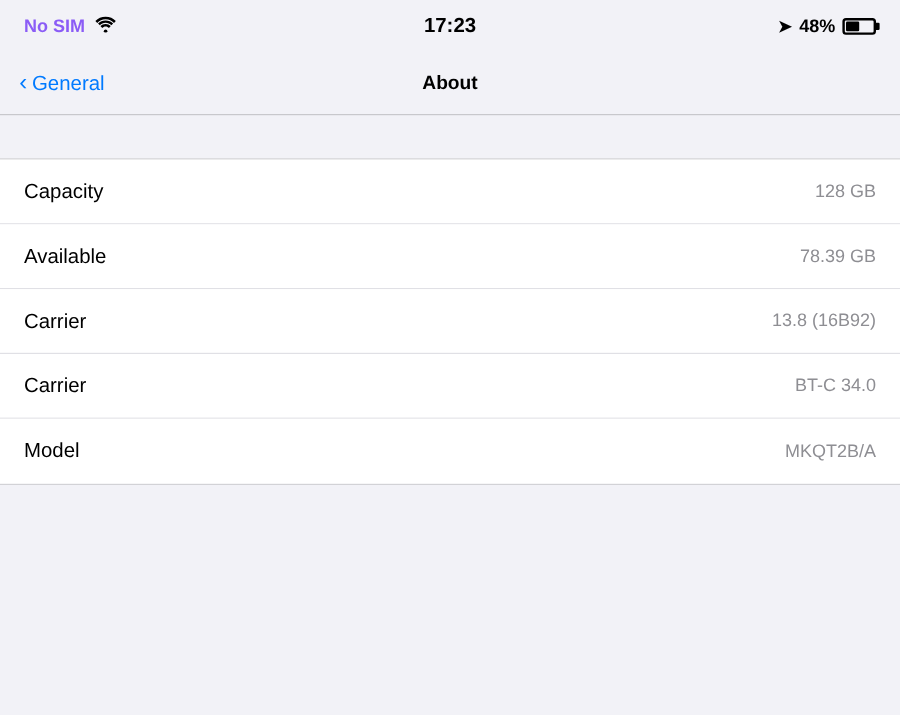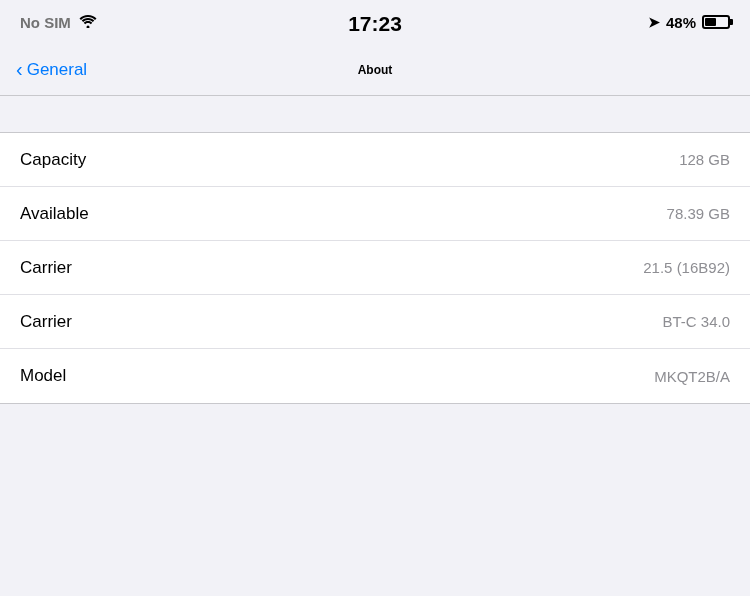--- a/index.html
+++ b/index.html
@@ -23,28 +23,28 @@
       background: #f2f2f7;
       display: flex;
       align-items: center;
       justify-content: space-between;
       padding: 0 20px;
     }
 
     .status-left {
       font-size: 15px;
       font-weight: 600;
-      color: #737373;
+      color: #8b5cf6;
       display: flex;
       align-items: center;
       gap: 8px;
     }
 
     .status-center {
-      font-size: 21px;
+      font-size: 17px;
       font-weight: 600;
       color: #000;
       position: absolute;
       left: 50%;
       transform: translateX(-50%);
       top: 12px;
     }
 
     .status-right {
       display: flex;
@@ -108,21 +108,21 @@
       cursor: pointer;
     }
 
     .back-chevron {
       font-size: 20px;
       line-height: 1;
       margin-top: -1px;
     }
 
     .nav-title {
-      font-size: 12px;
+      font-size: 16px;
       font-weight: 700;
       color: #000;
     }
 
     
     .section-gap {
       height: 36px;
       background: #f2f2f7;
     }
 
@@ -202,21 +202,21 @@
 <div class="settings-row">
       <span class="row-label">Capacity</span>
       <span class="row-value">128 GB</span>
     </div>
     <div class="settings-row">
       <span class="row-label">Available</span>
       <span class="row-value">78.39 GB</span>
     </div>
     <div class="settings-row">
       <span class="row-label">Carrier</span>
-      <span class="row-value">21.5 (16B92)</span>
+      <span class="row-value">13.8 (16B92)</span>
     </div>
     <div class="settings-row">
       <span class="row-label">Carrier</span>
       <span class="row-value">BT-C 34.0</span>
     </div>
     <div class="settings-row">
       <span class="row-label">Model</span>
       <span class="row-value">MKQT2B/A</span>
     </div>
   </div>

